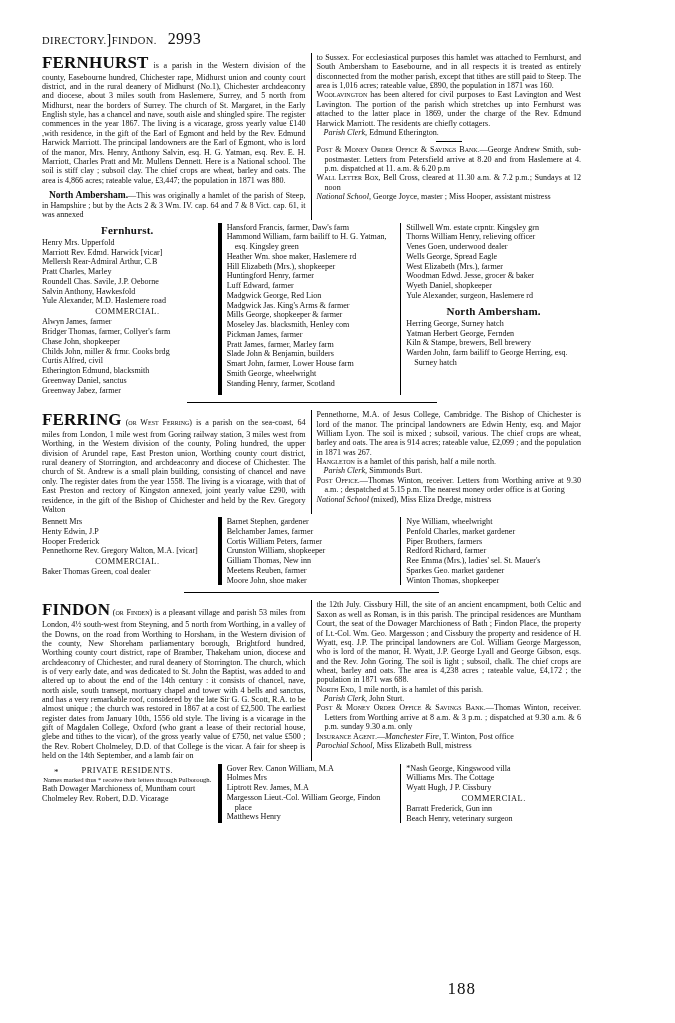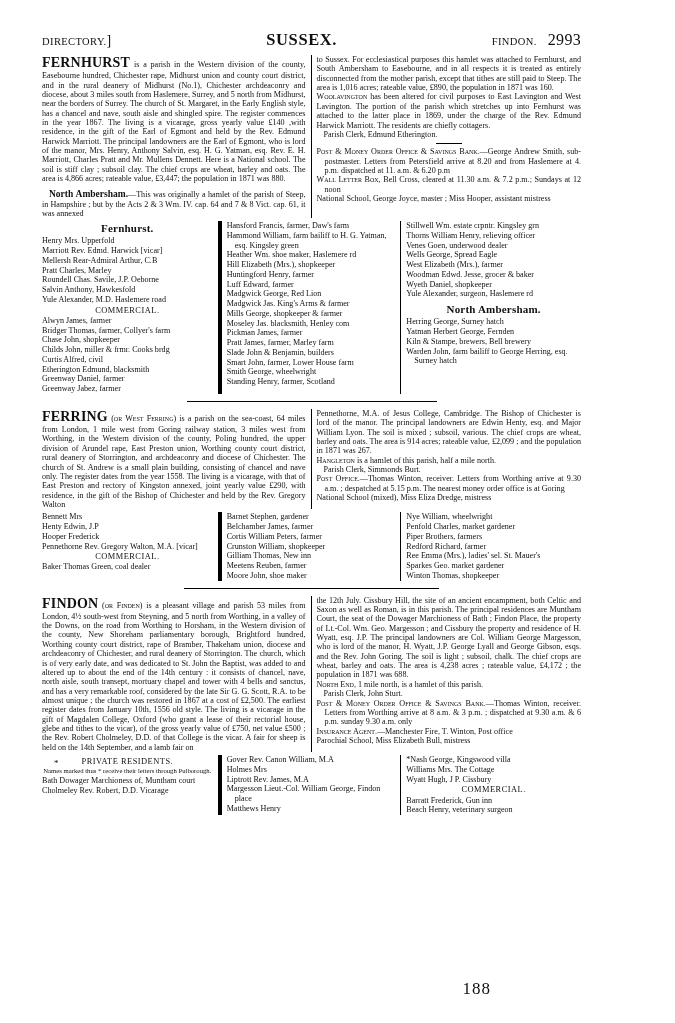--- a/index.html
+++ b/index.html
@@ -40,24 +40,24 @@
   }
   .twocol > .col{
     flex:0 0 50%;
     box-sizing:border-box;
   }
   .twocol > .col.left{padding-right:5px;border-right:1px solid #000;}
   .twocol > .col.right{padding-left:5px;}
   .twocol p{margin:0;text-align:justify;}
   .twocol p.ind{text-indent:7px;}
   .bigcap{
-    font-weight:bold;font-size:14px;letter-spacing:.2px;margin-top:8px;
+    font-weight:bold;font-size:17px;letter-spacing:.2px;margin-top:8px;
   }
   .sc{font-variant:small-caps;}
-  .it{}
+  .it{font-style:italic;}
   .b{font-weight:bold;}
   .hang{padding-left:8px;text-indent:-8px;}
 
   
   .shortrule{
     width:26px;height:0;border-top:1.6px solid #000;
     margin:4px auto 3px auto;
   }
 
   
@@ -95,32 +95,31 @@
   
   .privhead{
     text-align:center;font-variant:small-caps;font-size:8.4px;
     letter-spacing:.5px;margin:2px 0 0 0;position:relative;
   }
   .privhead .star{position:absolute;left:12px;top:1px;font-size:9px;}
 
   
   .folio{
     position:absolute;
-    right:128px;bottom:24px;
+    right:143px;bottom:24px;
     font-size:17px;letter-spacing:1px;
   }
 </style>
 </head>
 <body>
 
 <div class="page">
 
   <div class="runhead">
     <div class="rh-left"><span>DIRECTORY.</span><span class="bracket">]</span></div>
-    <div class="rh-center">SUSSEX.</div>
     <div class="rh-right">
       <span class="rh-parish">FINDON.</span>
       <span class="rh-page">2993</span>
     </div>
   </div>
 
   <div class="twocol">
     <div class="col left">
       <p><span class="bigcap">FERNHURST</span> <span>is a parish in the Western division of the county, Easebourne hundred, Chichester rape, Midhurst union and county court district, and in the rural deanery of Midhurst (No.1), Chichester archdeaconry and diocese, about 3 miles south from Haslemere, Surrey, and 5 north from Midhurst, near the borders of Surrey. The church of St. Margaret, in the Early English style, has a chancel and nave, south aisle and shingled spire. The register commences in the year 1867. The living is a vicarage, gross yearly value £140 ,with residence, in the gift of the Earl of Egmont and held by the Rev. Edmund Harwick Marriott. The principal landowners are the Earl of Egmont, who is lord of the manor, Mrs. Henry, Anthony Salvin, esq. H. G. Yatman, esq. Rev. E. H. Marriott, Charles Pratt and Mr. Mullens Dennett. Here is a National school. The soil is stiff clay ; subsoil clay. The chief crops are wheat, barley and oats. The area is 4,866 acres; rateable value, £3,447; the population in 1871 was 880.</span></p>
       <p class="ind" style="margin-top:5px;"><span class="b" style="font-size:9.5px;">North Ambersham.</span><span>—This was originally a hamlet of the parish of Steep, in Hampshire ; but by the Acts 2 &amp; 3 Wm. IV. cap. 64 and 7 &amp; 8 Vict. cap. 61, it was annexed</span></p>
@@ -149,21 +148,21 @@
         <p class="entry">Yule Alexander, M.D. Haslemere road</p>
       </div>
       <div class="commercial">COMMERCIAL.</div>
       <div>
         <p class="entry">Alwyn James, farmer</p>
         <p class="entry">Bridger Thomas, farmer, Collyer's farm</p>
         <p class="entry">Chase John, shopkeeper</p>
         <p class="entry">Childs John, miller &amp; frmr. Cooks brdg</p>
         <p class="entry">Curtis Alfred, civil</p>
         <p class="entry">Etherington Edmund, blacksmith</p>
-        <p class="entry">Greenway Daniel, farmer</p>
+        <p class="entry">Greenway Daniel, sanctus</p>
         <p class="entry">Greenway Jabez, farmer</p>
       </div>
     </div>
 
     <div class="dcol c2">
       <p class="entry">Hansford Francis, farmer, Daw's farm</p>
       <p class="entry">Hammond William, farm bailiff to H. G. Yatman, esq. Kingsley green</p>
       <p class="entry">Heather Wm. shoe maker, Haslemere rd</p>
       <p class="entry">Hill Elizabeth (Mrs.), shopkeeper</p>
       <p class="entry">Huntingford Henry, farmer</p>

